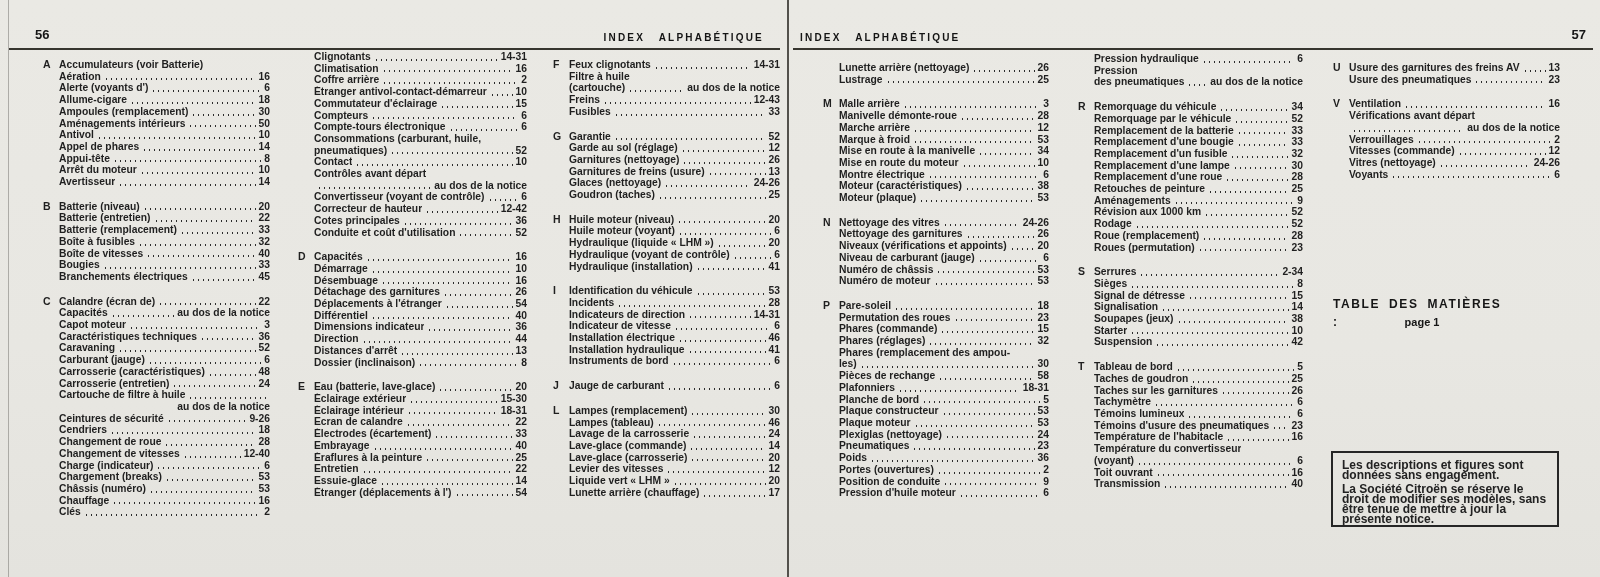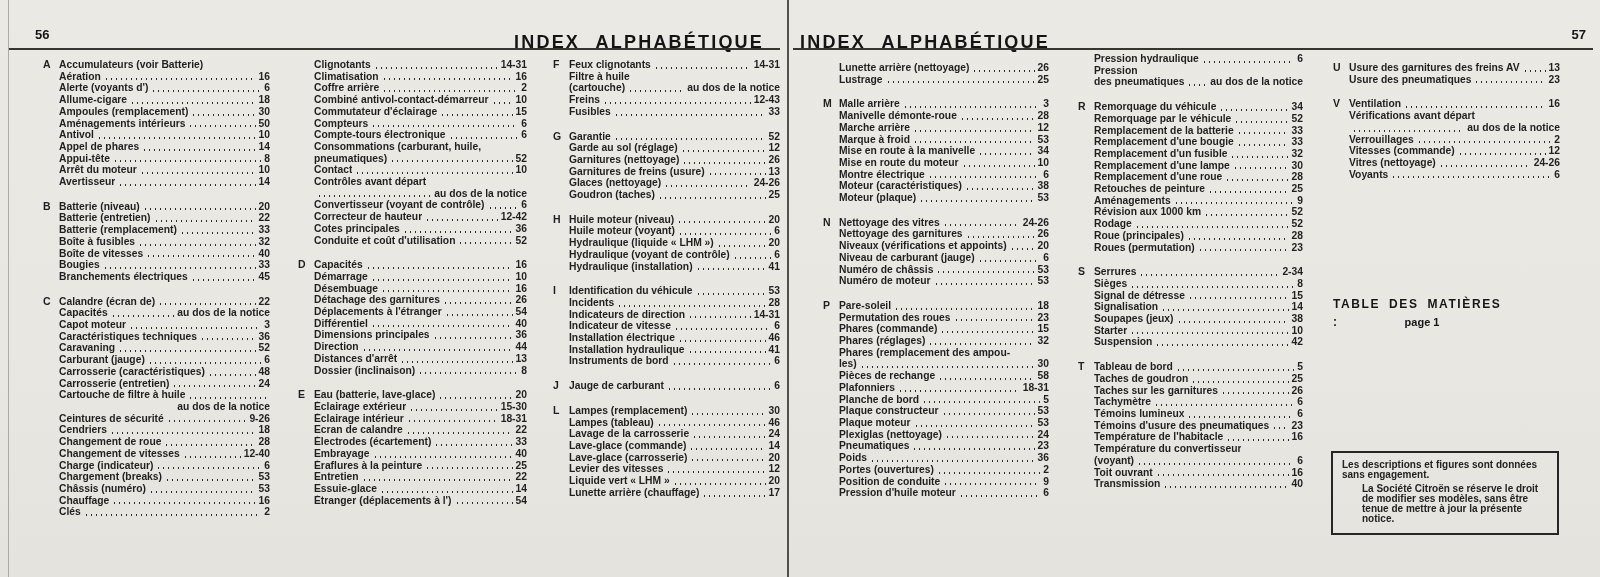--- a/index.html
+++ b/index.html
@@ -16,32 +16,32 @@
   .gutter::before{content:"";position:absolute;left:1px;top:0;width:2px;height:100%;background:#53514c;}
 
   .page{position:absolute;top:0;height:577px;}
   .page-left{left:0;width:786px;}
   .page-right{left:790px;width:810px;}
 
   .pagenum{position:absolute;top:27px;font-size:13px;font-weight:bold;color:#161616;}
   .page-left .pagenum{left:35px;}
   .page-right .pagenum{right:14px;}
 
-  .pageheader{position:absolute;top:32px;font-size:18px;font-weight:bold;
+  .pageheader{position:absolute;top:32px;font-size:10px;font-weight:bold;
     letter-spacing:2.2px;word-spacing:9px;color:#141414;}
   .page-left .pageheader{right:22px;}
   .page-right .pageheader{left:10px;}
 
   .rule{position:absolute;top:48px;height:2px;background:#37352f;}
   .page-left .rule{left:9px;width:771px;}
   .page-right .rule{left:3px;width:800px;}
 
   .col{position:absolute;}
   #p0c0{left:43px;top:59px;width:227px;}
-  #p0c1{left:298px;top:59px;width:229px;}
+  #p0c1{left:298px;top:51px;width:229px;}
   #p0c2{left:553px;top:59px;width:227px;}
   #p1c0{left:33px;top:62px;width:226px;}
   #p1c1{left:288px;top:53px;width:225px;}
   #p1c2{left:543px;top:62px;width:227px;}
 
   .group{position:relative;padding-left:16px;margin-bottom:13px;}
   .letter{position:absolute;left:0;top:0;font-size:10.5px;font-weight:bold;line-height:11.7px;}
 
   .row{display:flex;align-items:baseline;line-height:11.7px;font-size:10.3px;
     font-weight:bold;white-space:nowrap;overflow:hidden;}
@@ -50,23 +50,23 @@
   .dots{flex:1 1 0;min-width:0;height:2px;margin:0 3px 2px 3px;align-self:flex-end;
     background-image:radial-gradient(circle,#2c2c2c 0.9px,transparent 1.05px);
     background-size:5px 2px;background-repeat:repeat-x;background-position:0 0;}
   .p{flex:0 0 auto;}
 
   .toc{position:absolute;left:543px;top:294px;font-weight:bold;color:#161616;}
   .toc-label{font-size:12px;letter-spacing:1.6px;word-spacing:4px;margin-top:48px;}
   .toc-page{font-size:11px;margin-left:26px;padding-left:40px;}
 
   .notice{position:absolute;left:541px;top:451px;width:206px;border:2px solid #262626;
-    padding:7px 9px 8px 9px;font-size:10px;line-height:10.3px;font-weight:bold;color:#222;}
+    padding:7px 9px 0 9px;font-size:12px;line-height:10.3px;font-weight:bold;color:#222;}
   .notice p{margin:0;}
-  .notice p + p{margin-top:3px;margin-left:20px;}
+  .notice p + p{margin-top:3px;}
 </style>
 </head>
 <body>
 
 <div class="sheet">
   <div class="edge-left"></div>
 
   <div class="page page-left">
     <div class="pagenum">56</div>
     <div class="pageheader">INDEX ALPHABÉTIQUE</div>
@@ -276,21 +276,21 @@
             <span class="t">Climatisation</span>
             <span class="dots"></span>
             <span class="p">16</span>
           </div>
           <div class="row">
             <span class="t">Coffre arrière</span>
             <span class="dots"></span>
             <span class="p">2</span>
           </div>
           <div class="row">
-            <span class="t">Combiné antivol-contact-démarreur</span>
+            <span class="t">Étranger antivol-contact-démarreur</span>
             <span class="dots"></span>
             <span class="p">10</span>
           </div>
           <div class="row">
             <span class="t">Commutateur d'éclairage</span>
             <span class="dots"></span>
             <span class="p">15</span>
           </div>
           <div class="row">
             <span class="t">Compteurs</span>
@@ -370,21 +370,21 @@
             <span class="t">Déplacements à l'étranger</span>
             <span class="dots"></span>
             <span class="p">54</span>
           </div>
           <div class="row">
             <span class="t">Différentiel</span>
             <span class="dots"></span>
             <span class="p">40</span>
           </div>
           <div class="row">
-            <span class="t">Dimensions principales</span>
+            <span class="t">Dimensions indicateur</span>
             <span class="dots"></span>
             <span class="p">36</span>
           </div>
           <div class="row">
             <span class="t">Direction</span>
             <span class="dots"></span>
             <span class="p">44</span>
           </div>
           <div class="row">
             <span class="t">Distances d'arrêt</span>
@@ -885,21 +885,21 @@
             <span class="t">Révision aux 1000 km</span>
             <span class="dots"></span>
             <span class="p">52</span>
           </div>
           <div class="row">
             <span class="t">Rodage</span>
             <span class="dots"></span>
             <span class="p">52</span>
           </div>
           <div class="row">
-            <span class="t">Roue (principales)</span>
+            <span class="t">Roue (remplacement)</span>
             <span class="dots"></span>
             <span class="p">28</span>
           </div>
           <div class="row">
             <span class="t">Roues (permutation)</span>
             <span class="dots"></span>
             <span class="p">23</span>
           </div>
         </div>
         <div class="group">

